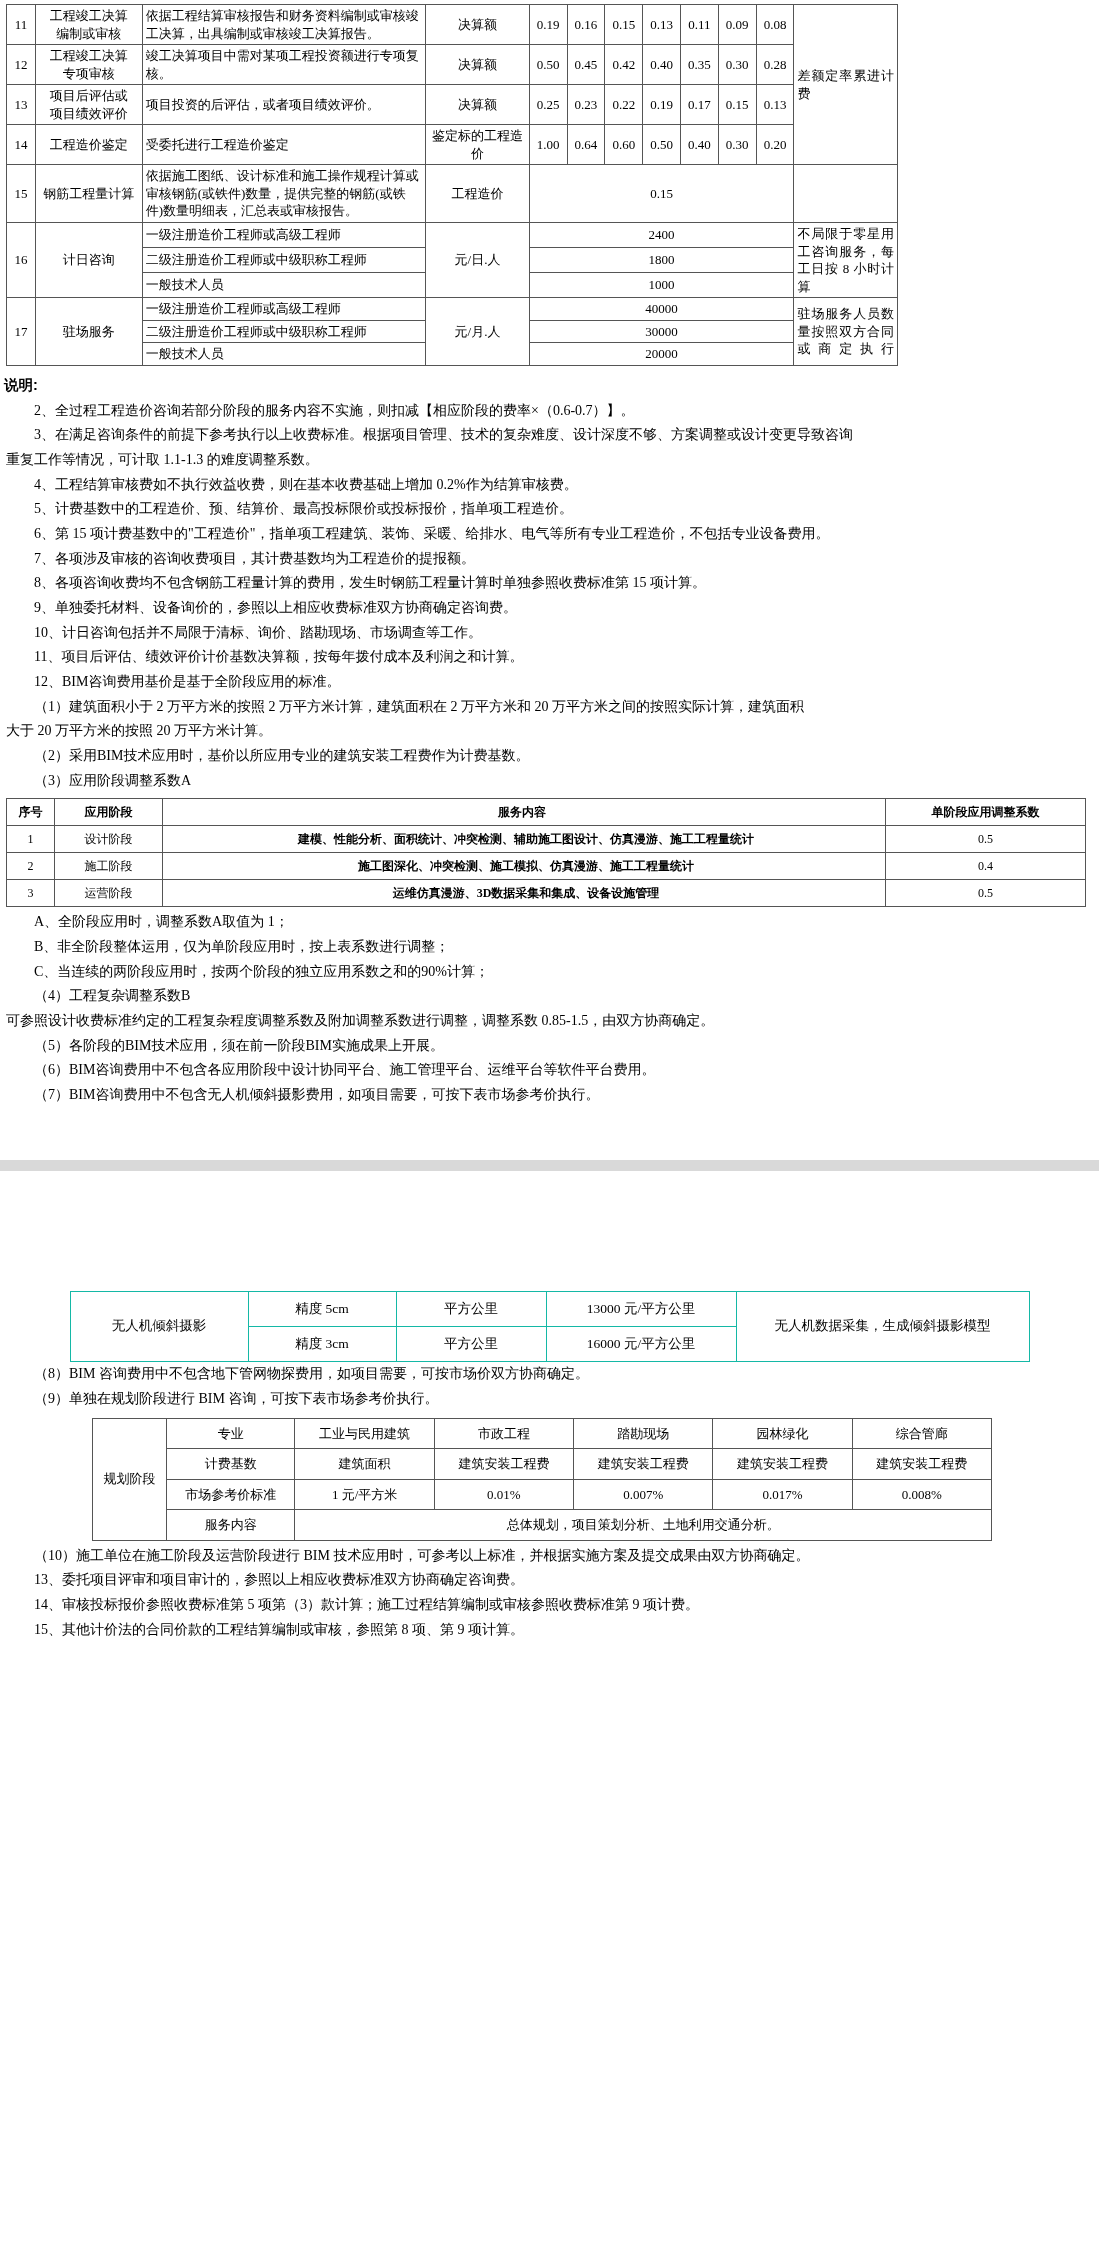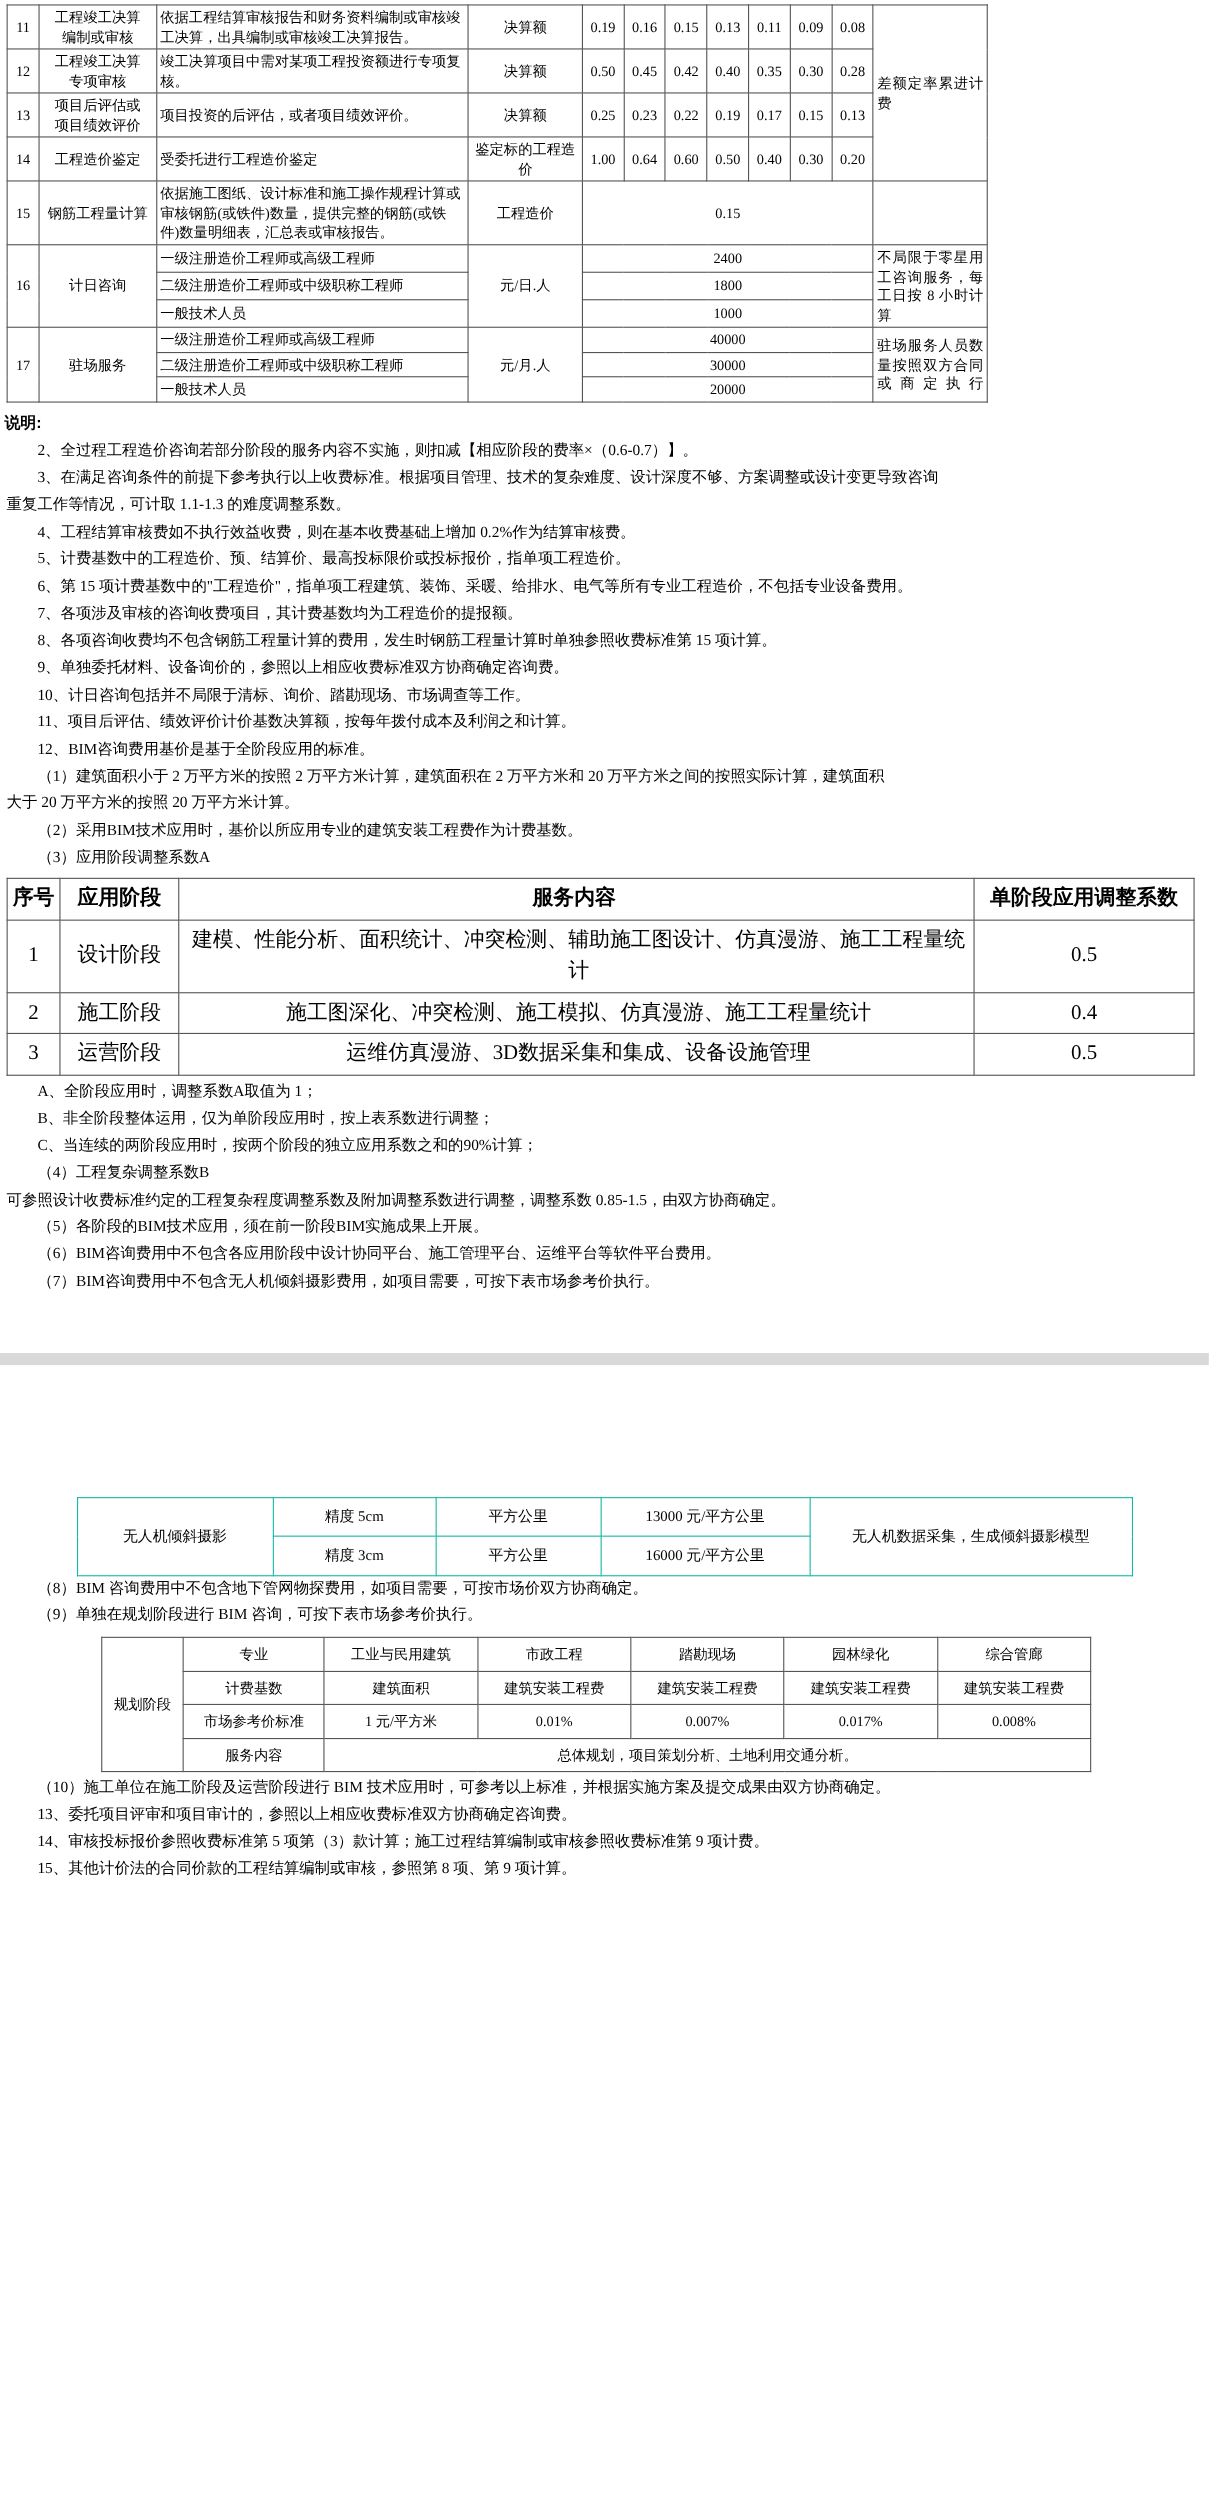--- a/index.html
+++ b/index.html
@@ -53,28 +53,28 @@
   
   table.bim {
     border-collapse: collapse;
     width: 1080px;
     margin: 5px 0 3px 6px;
     table-layout: fixed;
   }
   table.bim td, table.bim th {
     border: 1px solid #555;
     padding: 4px 4px;
-    font-size: 19px;
+    font-size: 12px;
     text-align: center;
     vertical-align: middle;
   }
   table.bim th { font-weight:bold; font-family:"Liberation Sans",sans-serif; }
   .b-no { width: 48px; }
   .b-stage { width: 108px; }
-  .b-content { width: auto; text-align:center; padding-left:8px !important;}
+  .b-content { width: auto; text-align:center; padding-left:8px !important;font-weight:bold;}
   .b-coef { width: 200px; }
 
   
   .band { width:100%; height:11px; background:#d9d9d9; margin: 52px 0 0 0; }
   .gap-big { height: 120px; }
 
   
   table.uav {
     border-collapse: collapse;
     margin: 0 auto;

